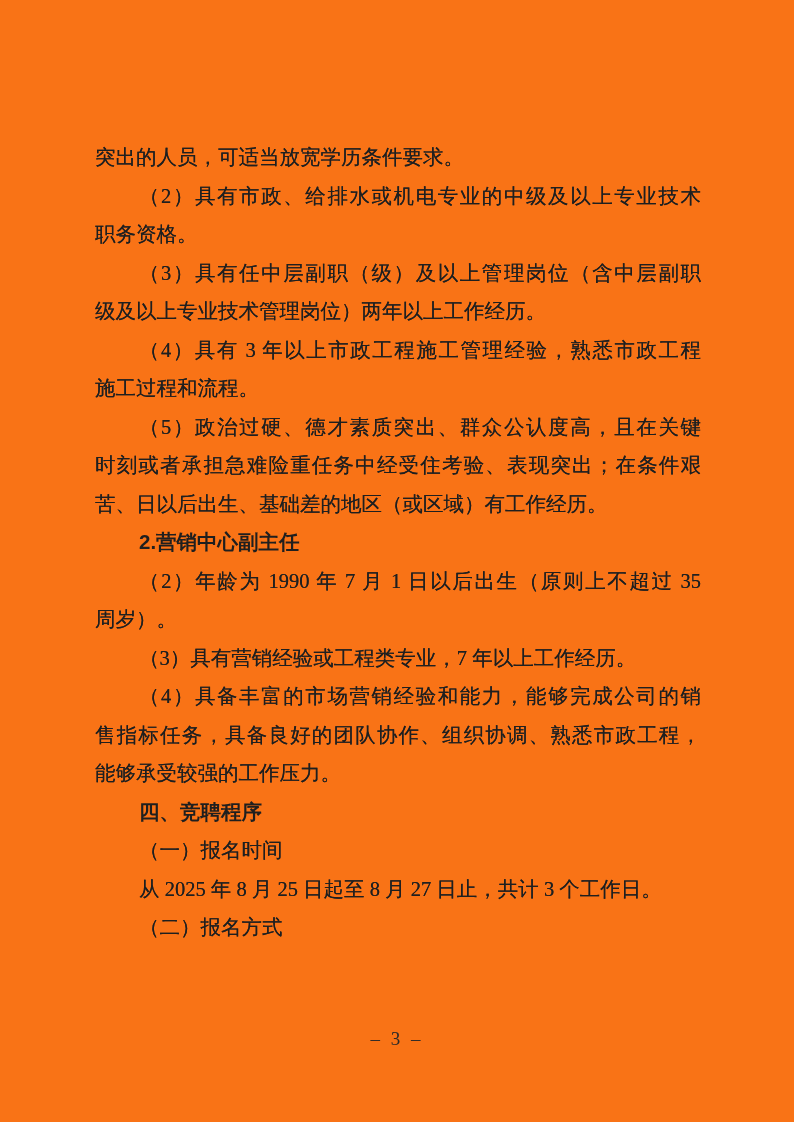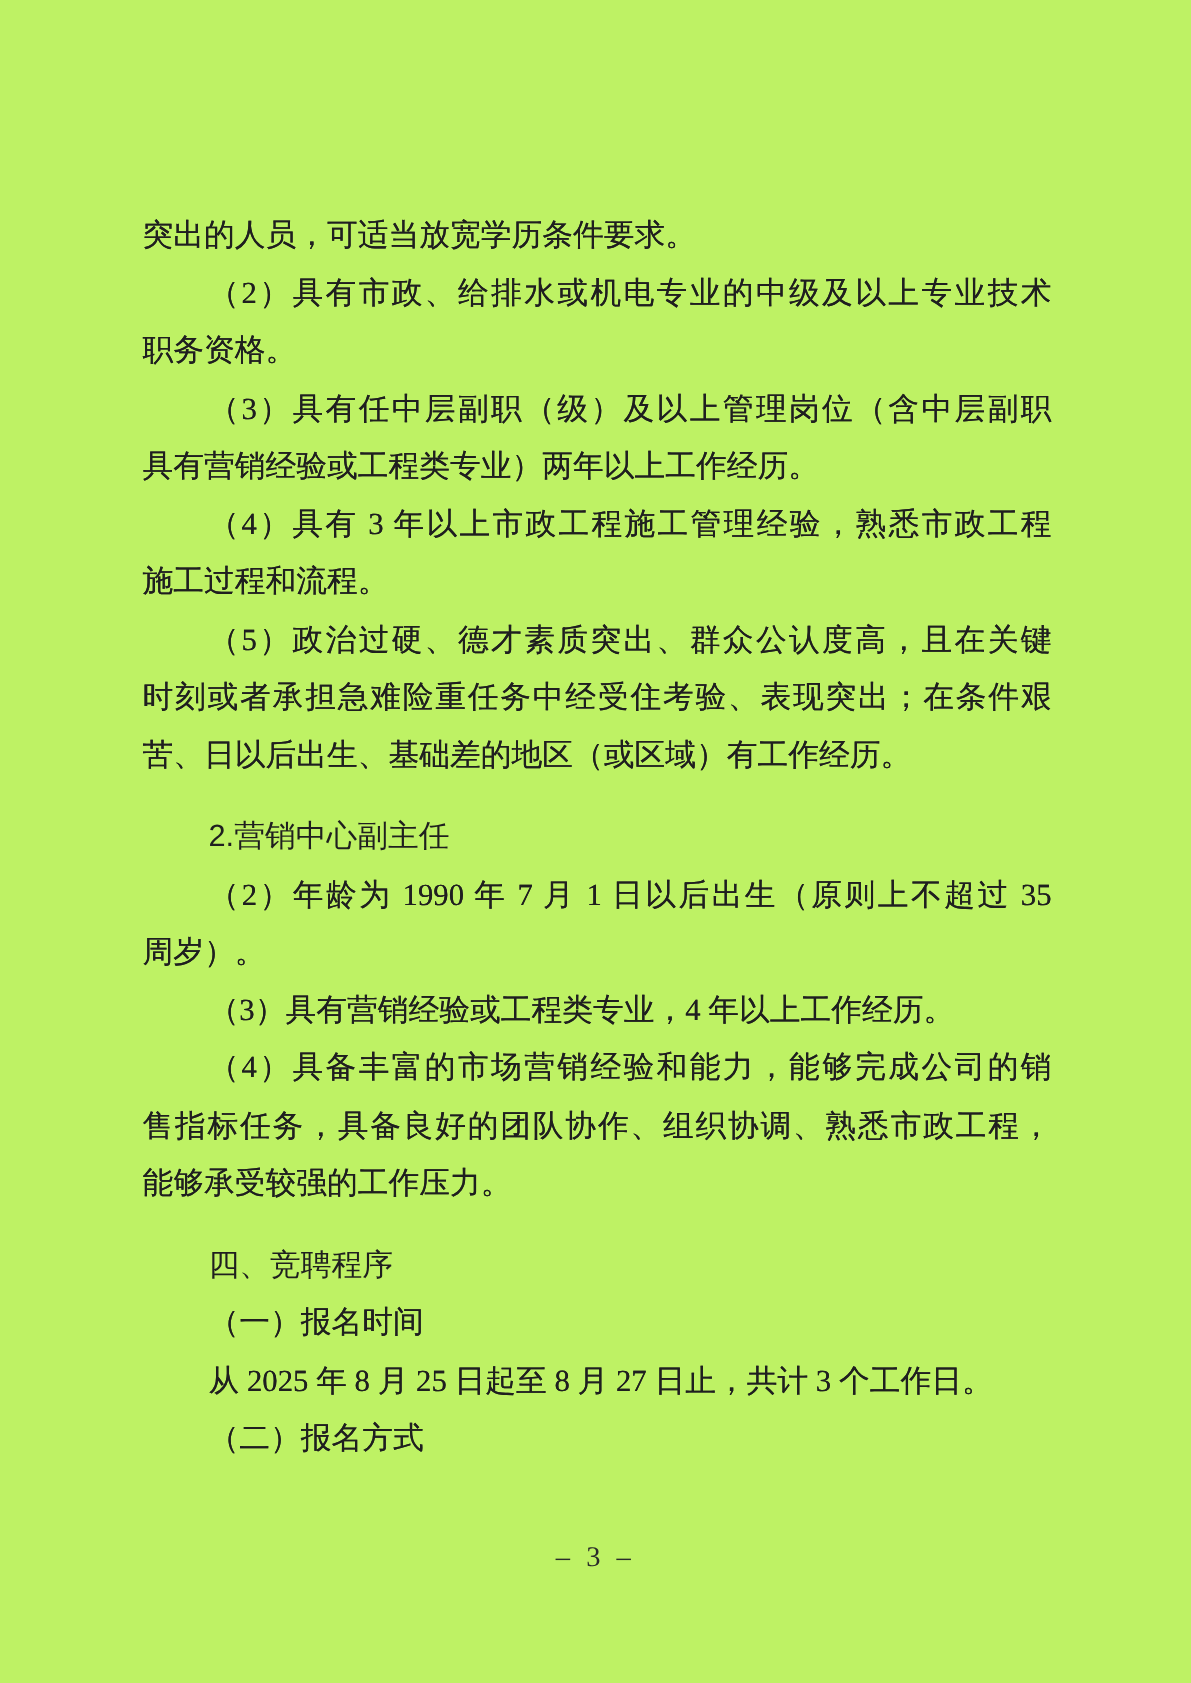--- a/index.html
+++ b/index.html
@@ -4,21 +4,21 @@
 <style>
   html, body {
     margin: 0;
     padding: 0;
     background: #ffffff;
   }
   .page {
     position: relative;
     width: 794px;
     height: 1122px;
-    background: #bef264;
+    background: #f97316;
     overflow: hidden;
     font-family: "Liberation Serif", serif;
     color: #1f1f1f;
   }
   .content {
     position: absolute;
     left: 95px;
     top: 138px;
     width: 606px;
     font-size: 20.5px;
@@ -32,24 +32,23 @@
     text-indent: 44px;
   }
   .line.justify {
     white-space: normal;
     text-align: justify;
     text-align-last: justify;
     text-justify: inter-character;
     font-family: Liberation Serif, serif;
   }
   .line.bold {
-    font-weight: 400;
+    font-weight: 700;
     font-family: "Liberation Sans", sans-serif;
     text-shadow: none;
-    margin-top: 16px;
   }
   .footer {
     position: absolute;
     top: 1028px;
     left: 0;
     width: 100%;
     text-align: center;
     font-size: 19px;
     letter-spacing: 3px;
     color: #2a2a2a;
@@ -57,30 +56,30 @@
 </style>
 </head>
 <body>
 
 <div class="page">
   <div class="content">
       <div class="line">突出的人员，可适当放宽学历条件要求。</div>
       <div class="line indent justify">（2）具有市政、给排水或机电专业的中级及以上专业技术</div>
       <div class="line">职务资格。</div>
       <div class="line indent justify">（3）具有任中层副职（级）及以上管理岗位（含中层副职</div>
-      <div class="line">具有营销经验或工程类专业）两年以上工作经历。</div>
+      <div class="line">级及以上专业技术管理岗位）两年以上工作经历。</div>
       <div class="line indent justify">（4）具有 3 年以上市政工程施工管理经验，熟悉市政工程</div>
       <div class="line">施工过程和流程。</div>
       <div class="line indent justify">（5）政治过硬、德才素质突出、群众公认度高，且在关键</div>
       <div class="line justify">时刻或者承担急难险重任务中经受住考验、表现突出；在条件艰</div>
       <div class="line">苦、日以后出生、基础差的地区（或区域）有工作经历。</div>
       <div class="line bold indent">2.营销中心副主任</div>
       <div class="line indent justify">（2）年龄为 1990 年 7 月 1 日以后出生（原则上不超过 35</div>
       <div class="line">周岁）。</div>
-      <div class="line indent">（3）具有营销经验或工程类专业，4 年以上工作经历。</div>
+      <div class="line indent">（3）具有营销经验或工程类专业，7 年以上工作经历。</div>
       <div class="line indent justify">（4）具备丰富的市场营销经验和能力，能够完成公司的销</div>
       <div class="line justify">售指标任务，具备良好的团队协作、组织协调、熟悉市政工程，</div>
       <div class="line">能够承受较强的工作压力。</div>
       <div class="line bold indent">四、竞聘程序</div>
       <div class="line indent">（一）报名时间</div>
       <div class="line indent">从 2025 年 8 月 25 日起至 8 月 27 日止，共计 3 个工作日。</div>
       <div class="line indent">（二）报名方式</div>
     </div>
   <div class="footer">– 3 –</div>
 </div>

